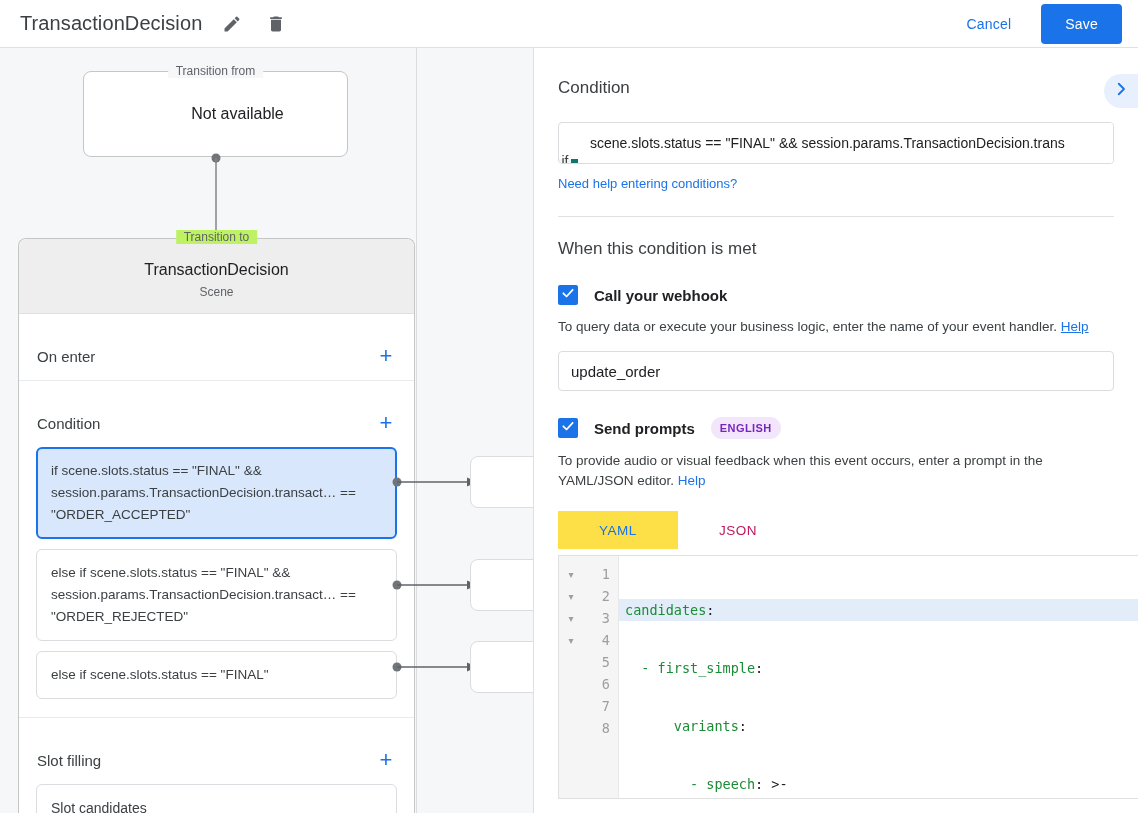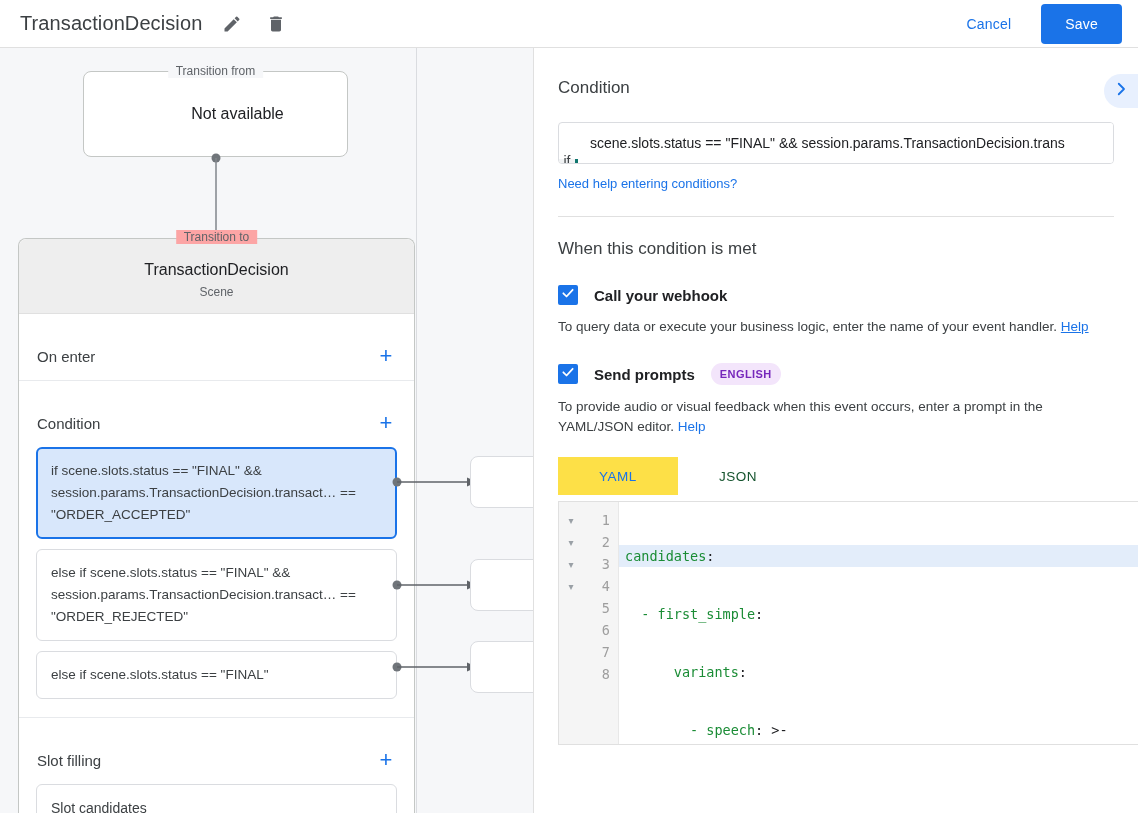--- a/index.html
+++ b/index.html
@@ -130,21 +130,21 @@
     border-radius: 8px 8px 0 0;
     padding: 22px 0 14px;
     text-align: center;
     border-bottom: 1px solid #e0e0e0;
     position: relative;
   }
   #scene-head .legend {
     position: absolute;
     top: -9px; left: 50%;
     transform: translateX(-50%);
-    background: #fca5a5;
+    background: #bef264;
     padding: 0 8px;
     font-size: 12px;
     color: #5f6368;
   }
   #scene-head .title { font-size: 16px; color: #202124; }
   #scene-head .sub { font-size: 12px; color: #5f6368; margin-top: 6px; }
 
   .section { border-bottom: 1px solid #e8eaed; padding: 18px 0 8px; }
   .section-header {
     display: flex; align-items: center;
@@ -232,21 +232,21 @@
     display: flex;
     margin-top: 24px;
     border: 1px solid #dadce0;
     border-radius: 4px;
     height: 42px;
     overflow: hidden;
   }
   .if-label {
     width: 19px;
     background: #f1f3f4;
-    border-right: 3px solid #0f766e;
+    border-right: 7px solid #0f766e;
     display: flex; align-items: center; justify-content: center;
     font-size: 14px;
     color: #3c4043;
     flex: 0 0 auto;
     margin-top: 36px;
   }
   .if-input {
     flex: 1 1 auto;
     border: none;
     outline: none;
@@ -327,21 +327,21 @@
     display: flex;
     margin-top: 20px;
   }
   .tab {
     width: 120px;
     height: 38px;
     display: flex; align-items: center; justify-content: center;
     font-size: 13.5px;
     font-weight: 500;
     letter-spacing: 0.5px;
-    color: #14532d;
+    color: #be185d;
     cursor: pointer;
   }
   .tab.active {
     background: #fde047;
     color: #1a73e8;
   }
 
   .editor {
     margin-top: 6px;
     border: 1px solid #e0e0e0;
@@ -532,20 +532,21 @@
         </span>
       </div>
       <div class="cb-label">Call your webhook</div>
     </div>
 
     <div class="desc">
       <span>To query data or execute your business logic, enter the name of your event handler.</span>
       <a class="u">Help</a>
     </div>
 
+    <input class="text-input" value="update_order" style="">
 
     
     <div class="cb-row">
       <div class="checkbox">
         <span>
           <svg width="14" height="14" viewBox="0 0 24 24" fill="none" stroke="#ffffff" stroke-width="3" stroke-linecap="round" stroke-linejoin="round">
             <polyline points="4 12.5 9.5 18 20 6.5"></polyline>
           </svg>
         </span>
       </div>

